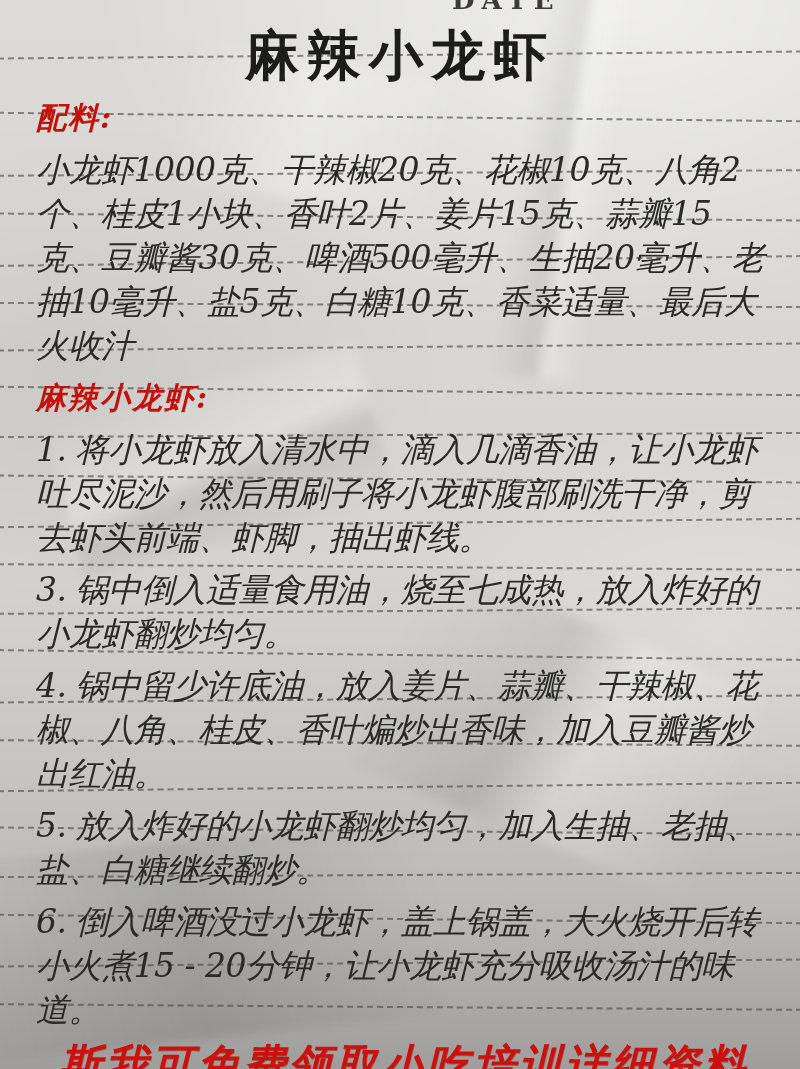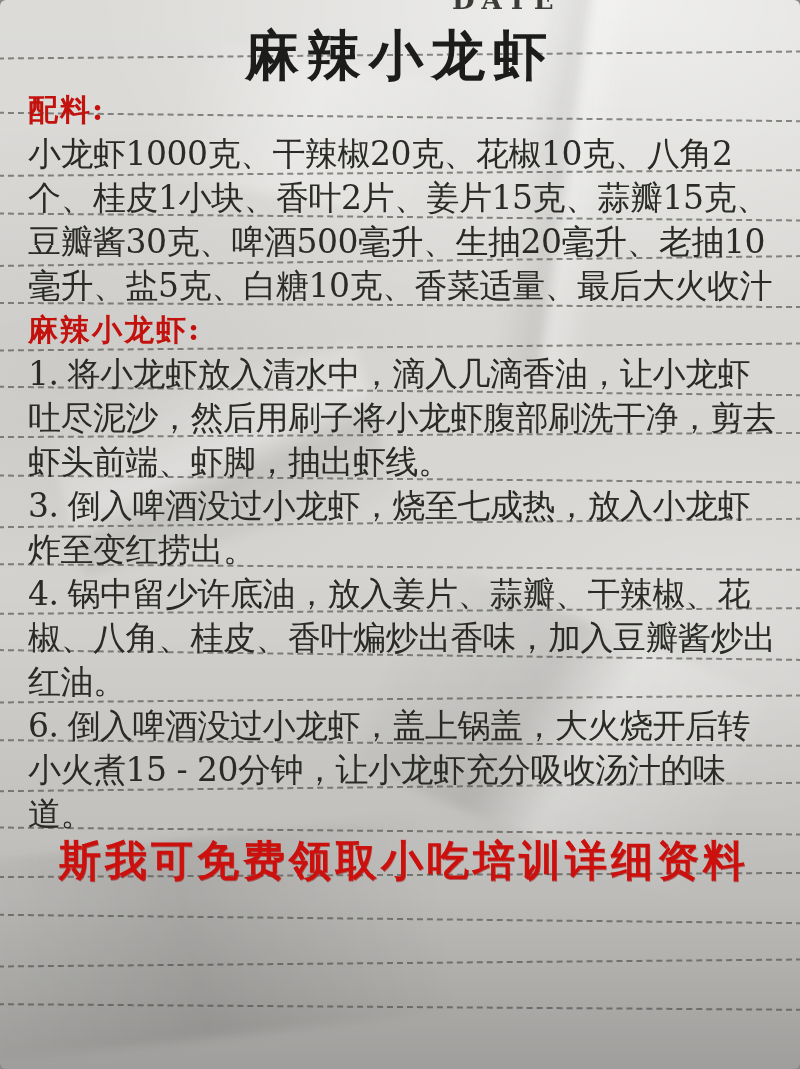--- a/index.html
+++ b/index.html
@@ -8,21 +8,20 @@
     width: 800px;
     height: 1069px;
     overflow: hidden;
     font-family: "DejaVu Serif", "Liberation Serif", serif;
     background:
       radial-gradient(120% 55% at 78% 0%, rgba(255,255,255,0.55), rgba(255,255,255,0) 55%),
       radial-gradient(80% 40% at 8% 35%, rgba(0,0,0,0.06), rgba(0,0,0,0) 60%),
       radial-gradient(70% 35% at 90% 60%, rgba(255,255,255,0.25), rgba(255,255,255,0) 60%),
       linear-gradient(to bottom, rgba(255,255,255,0.14) 0%, rgba(0,0,0,0) 52%, rgba(0,0,0,0.12) 84%, rgba(0,0,0,0.26) 100%),
       #d6d5d2;
-    border-radius: 6px;
   }
   
   .crease { position: absolute; pointer-events: none; filter: blur(5px); z-index: 0; }
   .crease.c1 { left: 520px; top: -40px; width: 90px; height: 420px; transform: rotate(8deg);
     background: linear-gradient(90deg, transparent, rgba(0,0,0,0.07) 45%, rgba(255,255,255,0.30) 60%, transparent); }
   .crease.c2 { left: 60px; top: 380px; width: 320px; height: 160px; transform: rotate(-14deg);
     background: linear-gradient(170deg, transparent, rgba(255,255,255,0.28) 48%, rgba(0,0,0,0.07) 62%, transparent); }
   .crease.c3 { left: 380px; top: 620px; width: 360px; height: 220px; transform: rotate(22deg);
     background: linear-gradient(100deg, transparent, rgba(0,0,0,0.08) 40%, rgba(255,255,255,0.26) 58%, transparent); }
   .crease.c4 { left: -60px; top: 840px; width: 500px; height: 200px; transform: rotate(-6deg);
@@ -41,21 +40,21 @@
   .title {
     position: absolute; top: 20px; left: 0; right: 0; z-index: 2;
     text-align: center; font-size: 54px; font-weight: 700;
     color: #1c1c1a; letter-spacing: 8px;
   }
   .content {
     position: absolute; top: 88px; left: 28px; right: 20px; z-index: 2;
     font-size: 33px; line-height: 44px; letter-spacing: -0.5px;
     color: #2a2a26;
   }
-  .content p { margin: 0; }
+  .content p { margin: 8px; font-style: italic; }
   .sec-label {
     color: #c3120e; font-weight: 700; font-size: 30px; line-height: 44px;
     letter-spacing: 2px;
   }
   .step .num { margin-right: 9px; }
   .footer-note {
     margin-top: 2px;
     text-align: center; color: #cb100d; font-weight: 900;
     font-size: 42px; line-height: 50px; letter-spacing: 4px;
     text-shadow: 0.5px 0.5px 0 rgba(150,10,8,0.5);
@@ -100,19 +99,20 @@
   <div class="date-frag">DATE</div>
 
   <div class="title">麻辣小龙虾</div>
 
   <div class="content">
     <p class="sec-label">配料:</p>
     <p class="ingredients">小龙虾1000克、干辣椒20克、花椒10克、八角2个、桂皮1小块、香叶2片、姜片15克、蒜瓣15克、豆瓣酱30克、啤酒500毫升、生抽20毫升、老抽10毫升、盐5克、白糖10克、香菜适量、最后大火收汁</p>
     <p class="sec-label">麻辣小龙虾:</p>
 
     <p class="step"><span class="num">1.</span><span>将小龙虾放入清水中，滴入几滴香油，让小龙虾吐尽泥沙，然后用刷子将小龙虾腹部刷洗干净，剪去虾头前端、虾脚，抽出虾线。</span></p>
-    <p class="step"><span class="num">3.</span><span>倒入啤酒没过小龙虾，烧至七成热，放入小龙虾炸至变红捞出。</span></p>
+    <p class="step"><span class="num">3.</span><span>锅中倒入适量食用油，烧至七成热，放入炸好的小龙虾翻炒均匀。</span></p>
     <p class="step"><span class="num">4.</span><span>锅中留少许底油，放入姜片、蒜瓣、干辣椒、花椒、八角、桂皮、香叶煸炒出香味，加入豆瓣酱炒出红油。</span></p>
+    <p class="step"><span class="num">5.</span><span>放入炸好的小龙虾翻炒均匀，加入生抽、老抽、盐、白糖继续翻炒。</span></p>
     <p class="step"><span class="num">6.</span><span>倒入啤酒没过小龙虾，盖上锅盖，大火烧开后转小火煮15 - 20分钟，让小龙虾充分吸收汤汁的味道。</span></p>
 
     <p class="footer-note">斯我可免费领取小吃培训详细资料</p>
   </div>
 </div>
 
 </body></html>

